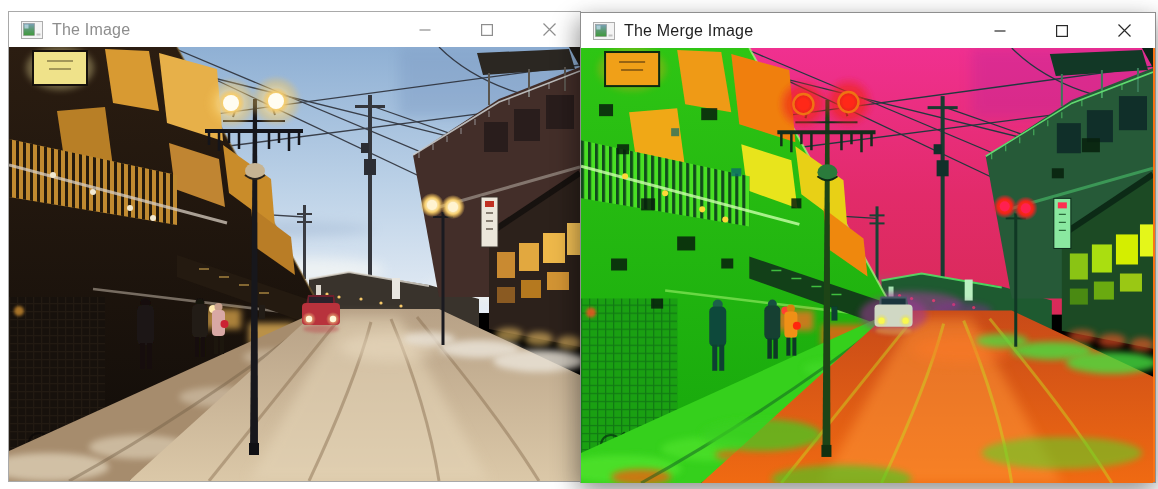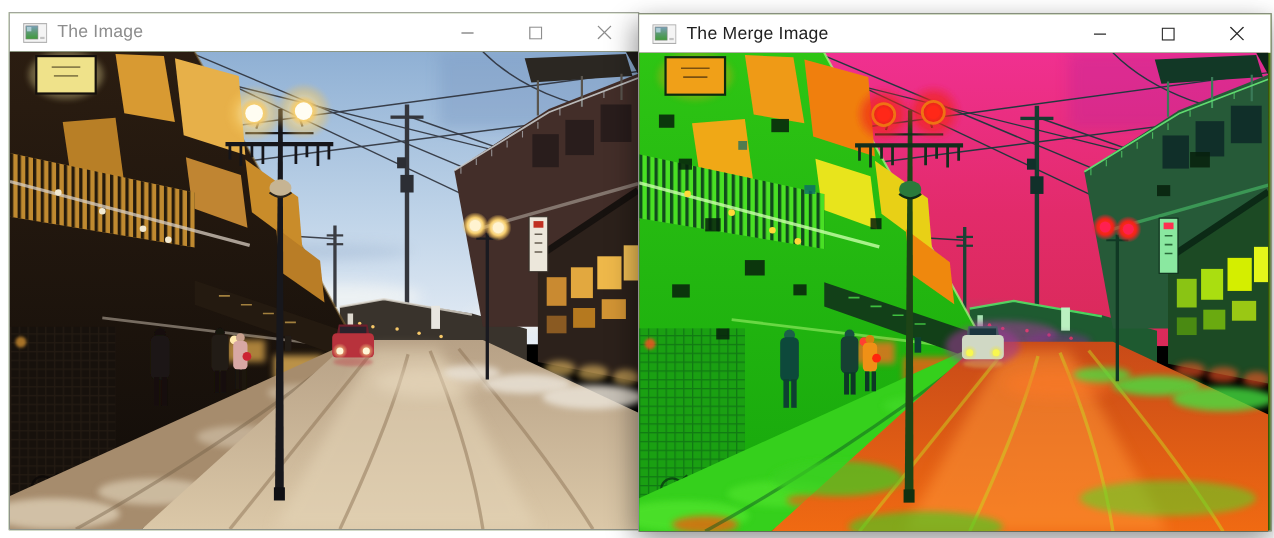--- a/index.html
+++ b/index.html
@@ -1,21 +1,21 @@
 <!DOCTYPE html>
 <html><head>
 <meta charset="utf-8">
 <style>
   html,body{margin:0;padding:0;}
   body{
     width:1158px;height:489px;position:relative;overflow:hidden;
     background:#ffffff;
     font-family:"Liberation Sans", sans-serif;
   }
-  .win{position:absolute;background:#4d7c0f;}
+  .win{position:absolute;background:#f97316;}
   .win-left{left:8px;top:11px;width:573px;height:471px;border:1px solid #a9a9a9;box-sizing:border-box;}
   .win-right{left:580px;top:12px;width:576px;height:471px;border:1px solid #8f8f8f;box-sizing:border-box;
     box-shadow:-6px 8px 22px rgba(0,0,0,.28), 6px 8px 22px rgba(0,0,0,.22);}
   .titlebar{height:35px;display:flex;align-items:center;background:#ffffff;user-select:none;}
   .titlebar .wicon{margin-left:12px;margin-right:9px;width:22px;height:18px;flex:0 0 auto;}
   .wtitle{font-size:16px;letter-spacing:.2px;white-space:nowrap;}
   .win-left .wtitle{color:#8d8d8d;}
   .win-right .wtitle{color:#1f1f1f;}
   .caption-buttons{margin-left:auto;display:flex;height:100%;}
   .cap-btn{width:62px;height:100%;display:flex;align-items:center;justify-content:center;background:transparent;border:0;padding:0;cursor:default;}

